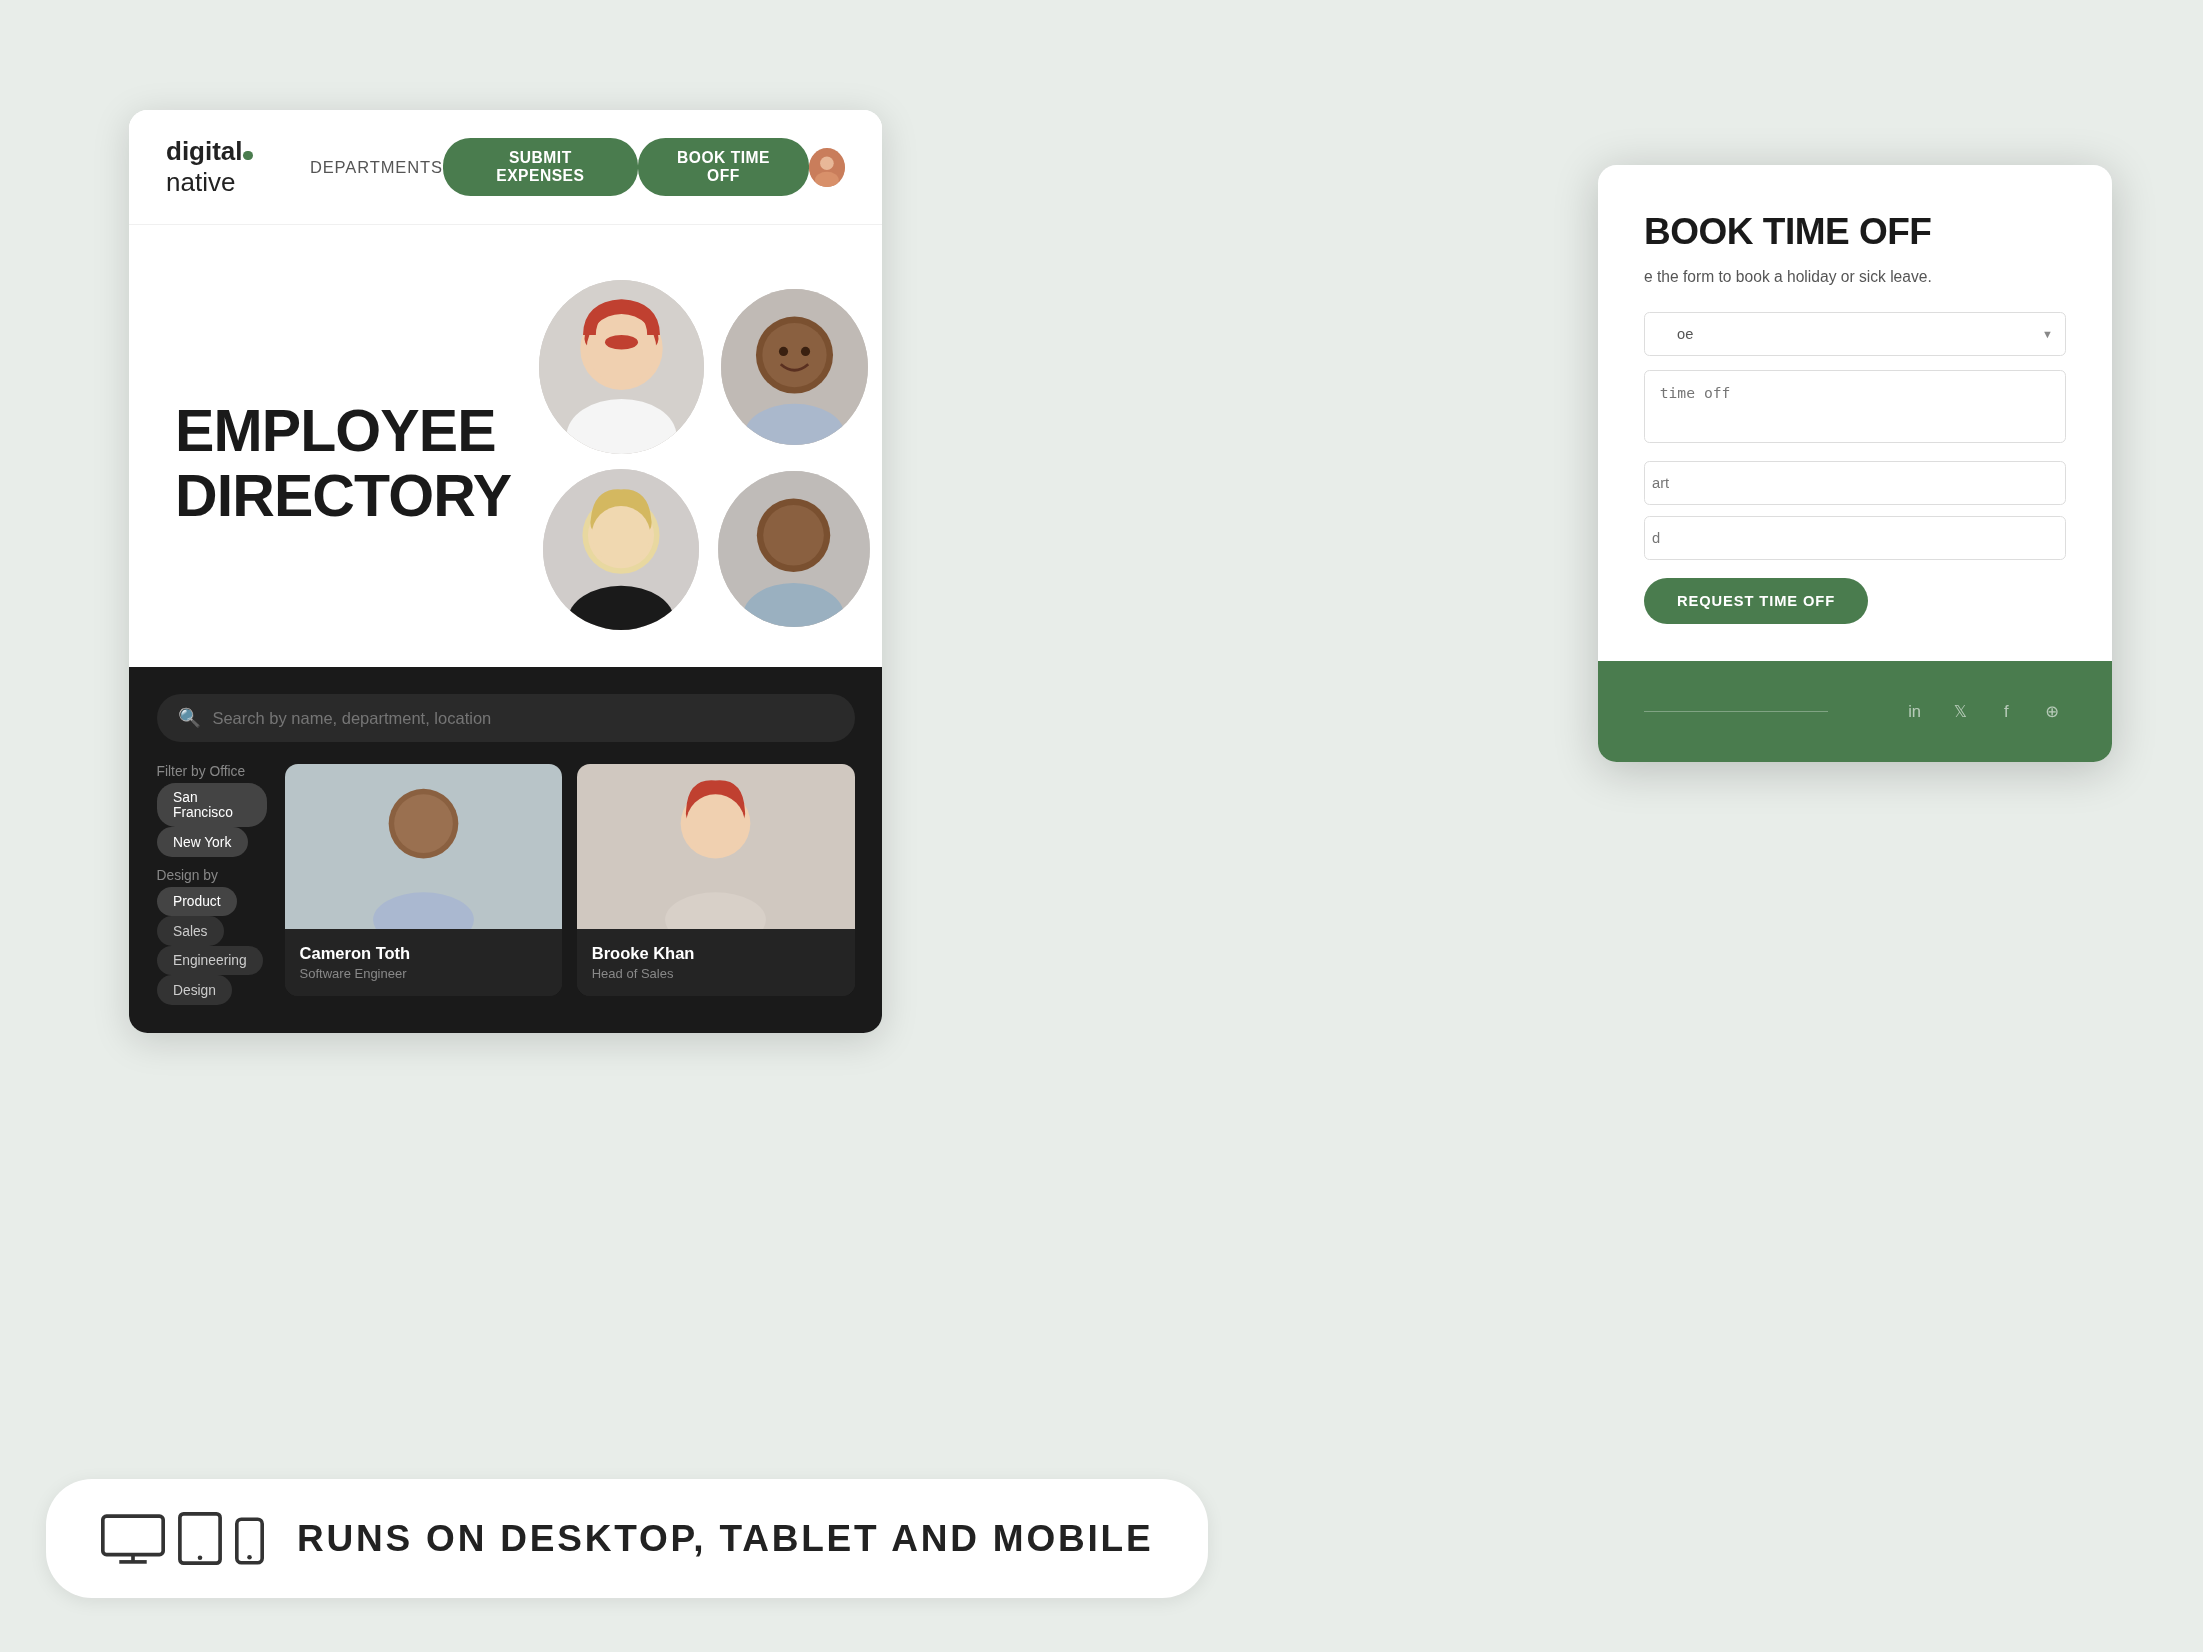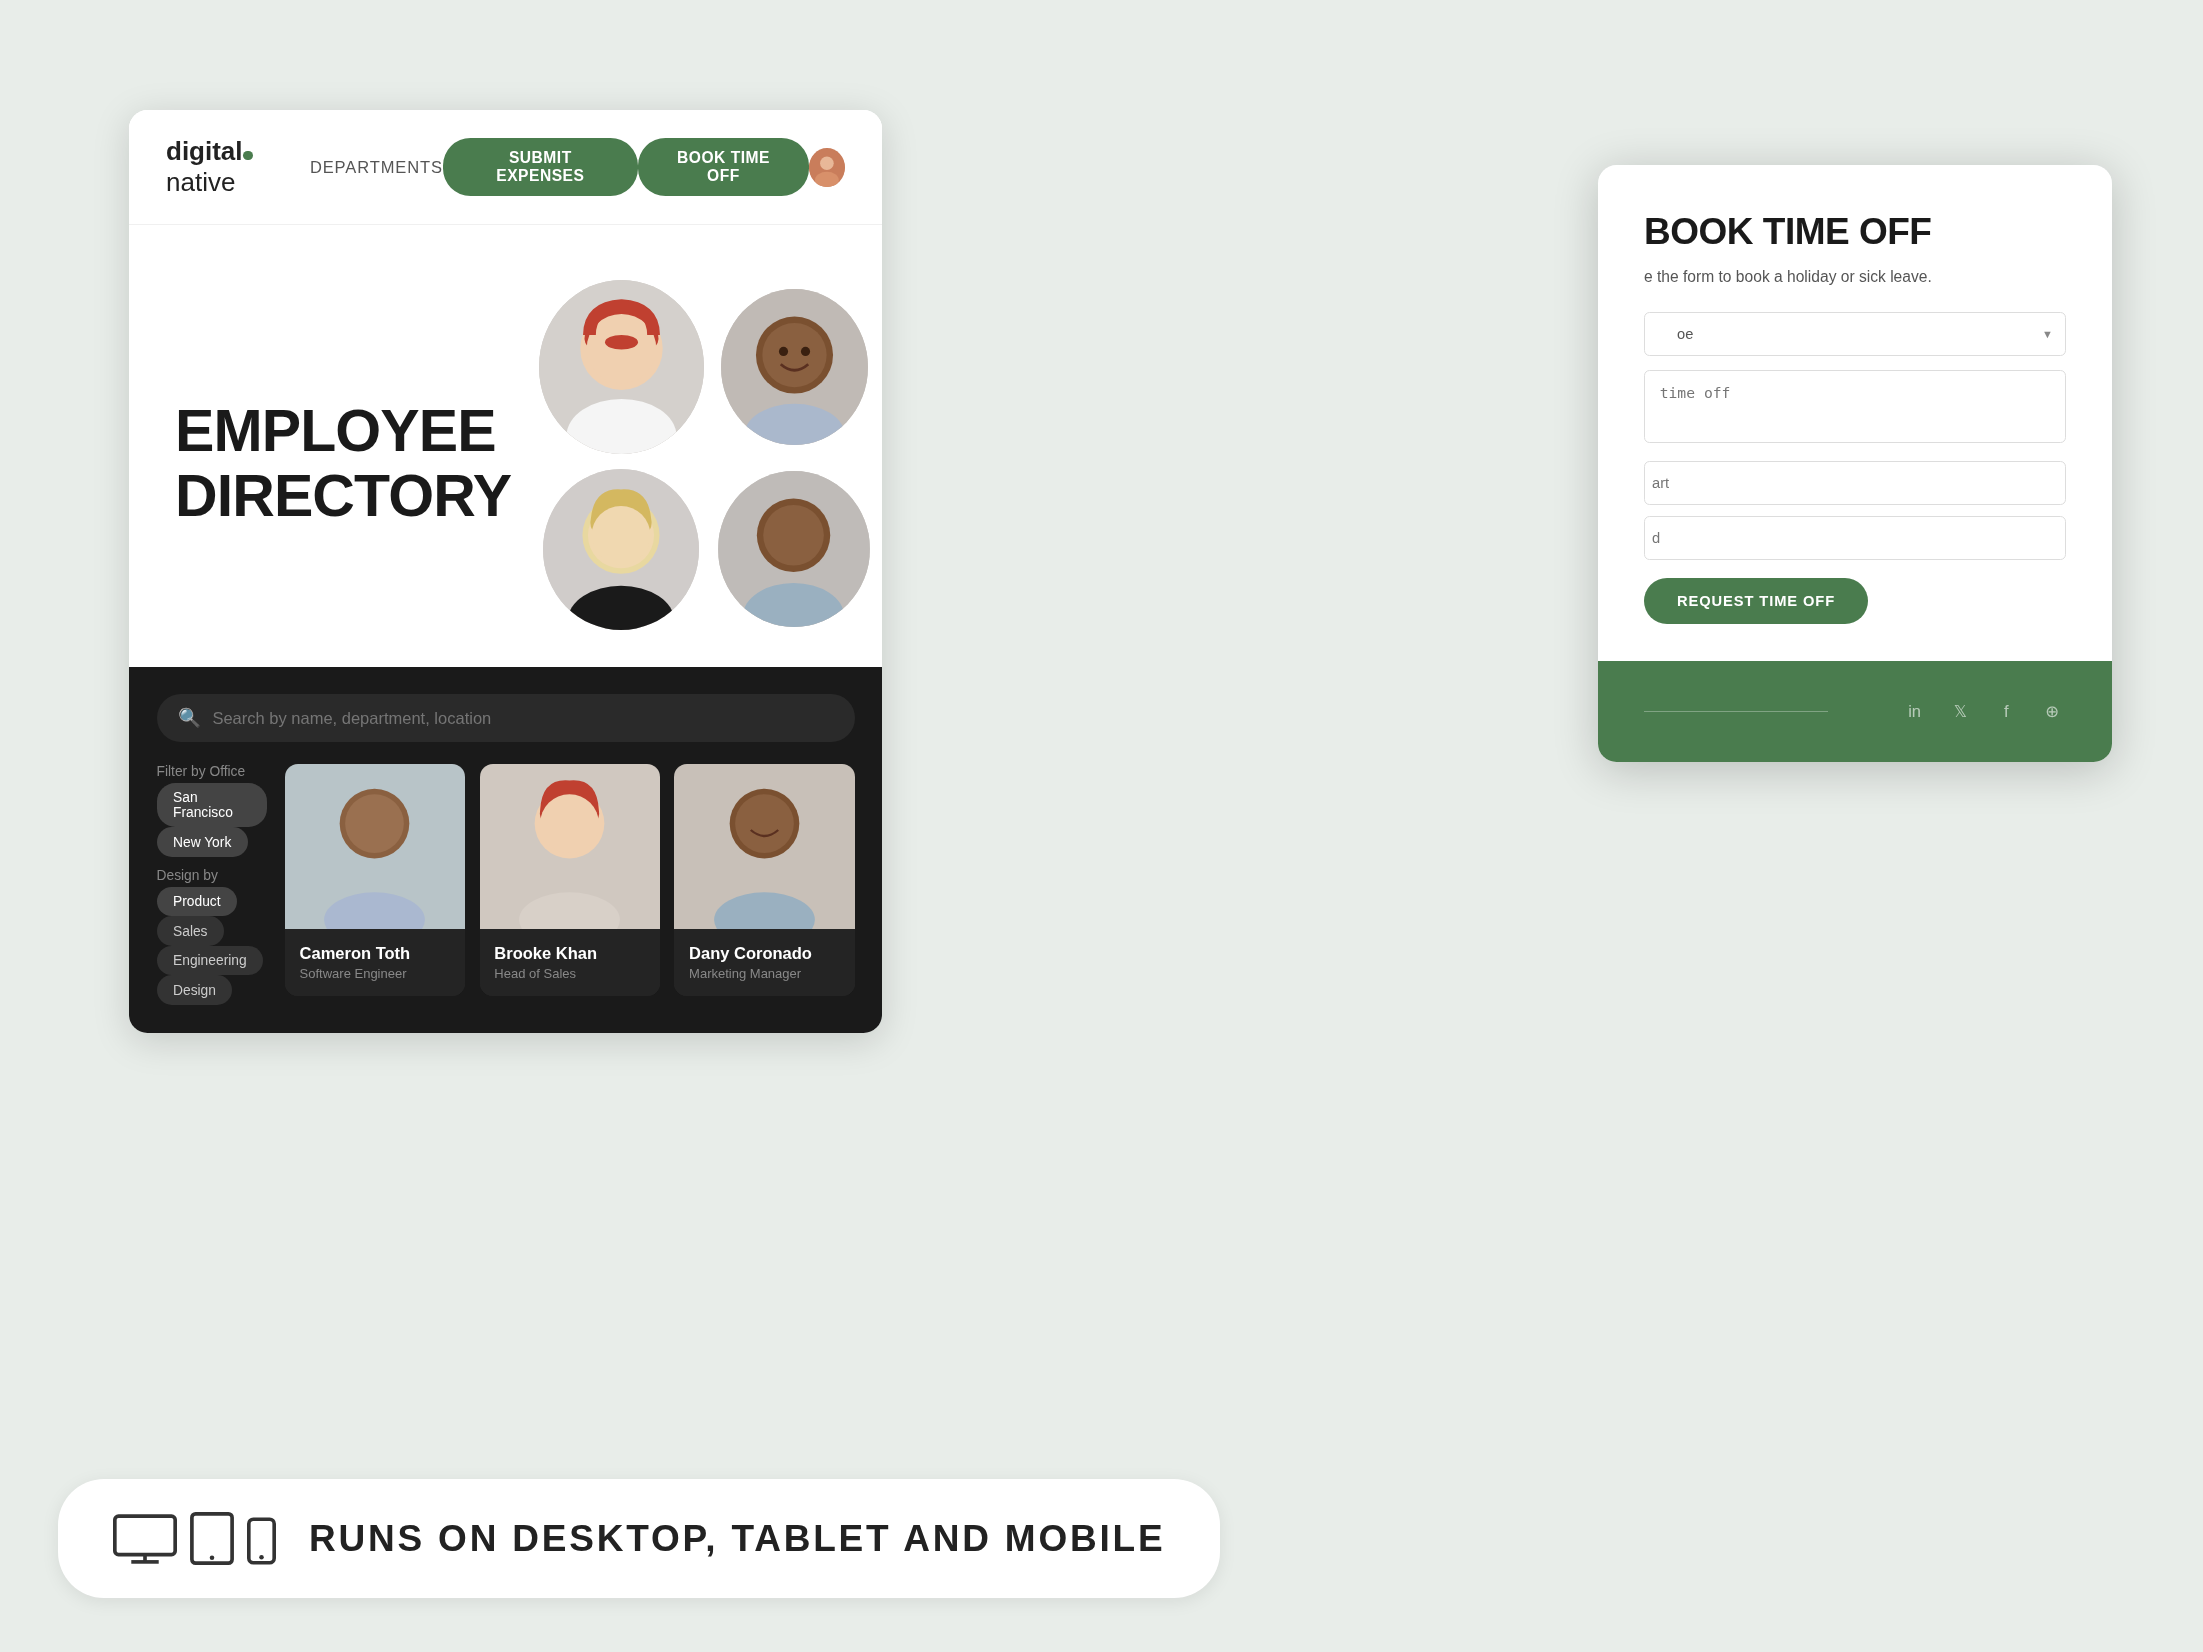--- a/index.html
+++ b/index.html
@@ -9,21 +9,21 @@
       width: 2204px;
       height: 1653px;
       overflow: hidden;
       position: relative;
     }
 
     
     .bottom-banner {
       position: absolute;
       bottom: 55px;
-      left: 58px;
+      left: 46px;
       background: white;
       border-radius: 46px;
       padding: 33px 55px;
       display: flex;
       align-items: center;
       gap: 33px;
       box-shadow: 0 3.7px 18.4px rgba(0,0,0,0.08);
       z-index: 10;
     }
     .bottom-banner-text {
@@ -495,35 +495,20 @@
                 <circle cx="70" cy="65" r="32" fill="#f0d0b0"></circle>
                 <ellipse cx="70" cy="170" rx="55" ry="30" fill="#d8d0c8"></ellipse>
               </svg>
             </div>
             <div class="card-info">
               <div class="card-name">Brooke Khan</div>
               <div class="card-title">Head of Sales</div>
             </div>
           </div>
 
-          <div class="employee-card">
-            <div class="card-photo card-photo-3">
-              <svg width="129" height="165" viewBox="0 0 140 180">
-                <rect width="140" height="180" fill="#c8c0b8"></rect>
-                <circle cx="70" cy="65" r="38" fill="#7a5030"></circle>
-                <circle cx="70" cy="65" r="32" fill="#8a6040"></circle>
-                <ellipse cx="70" cy="170" rx="55" ry="30" fill="#9ab0c0"></ellipse>
-                <path d="M55 72 Q70 85 85 72" fill="none" stroke="#5a3020" stroke-width="2.5"></path>
-              </svg>
-            </div>
-            <div class="card-info">
-              <div class="card-name">Dany Coronado</div>
-              <div class="card-title">Marketing Manager</div>
-            </div>
-          </div>
         </div>
       </div>
     </div>
   </div>
 </div>
 
 <div class="time-off-modal">
   <div class="modal-white">
     <div class="modal-title">BOOK TIME OFF</div>
     <div class="modal-subtitle">e the form to book a holiday or sick leave.</div>

